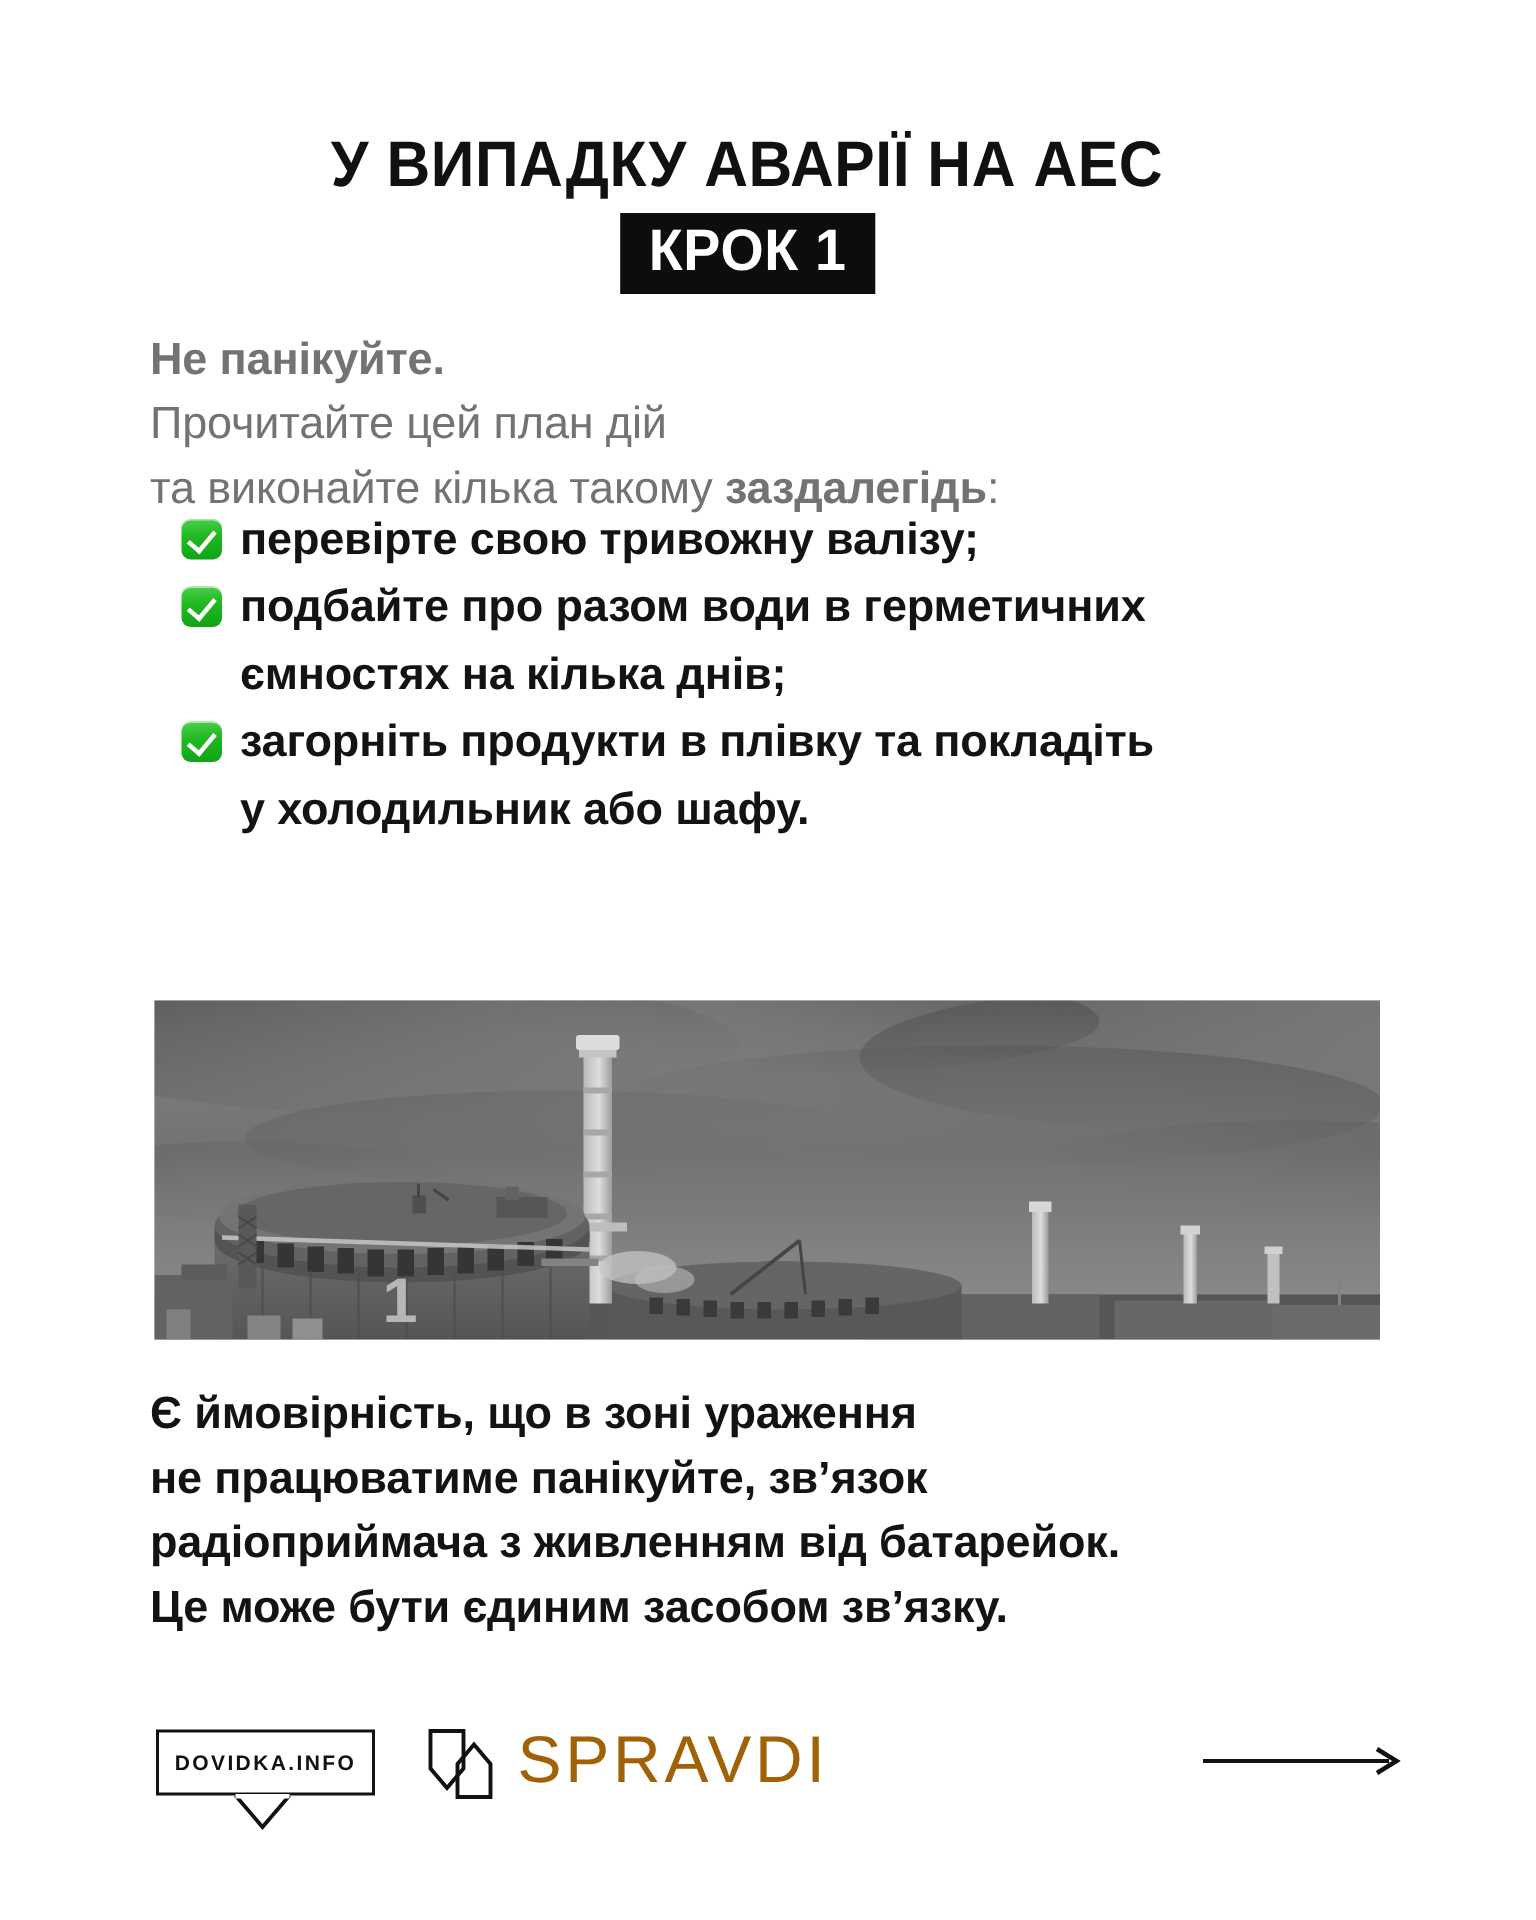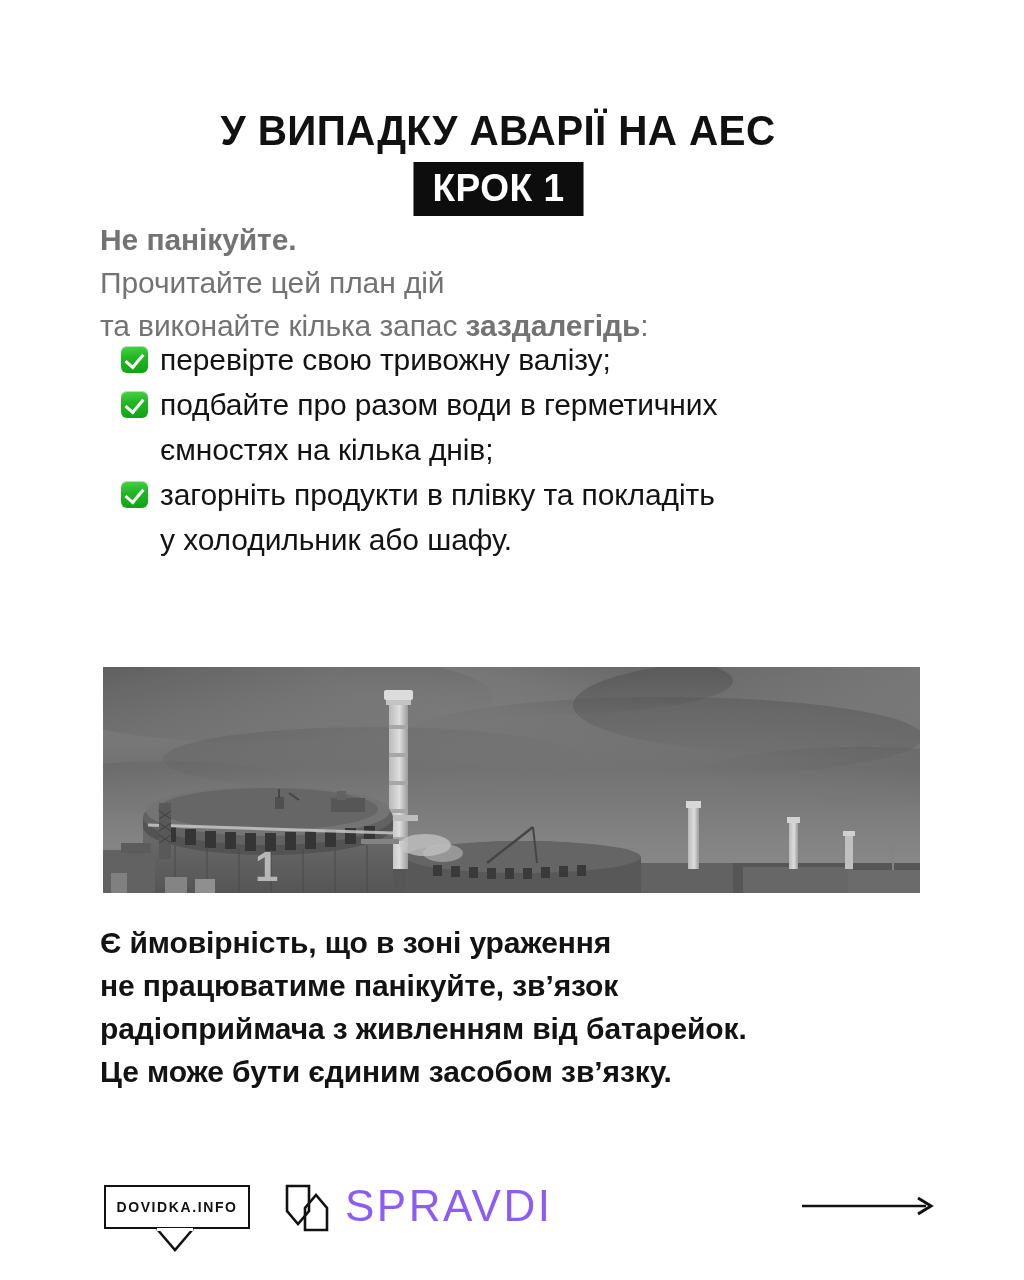--- a/index.html
+++ b/index.html
@@ -23,21 +23,20 @@
     background: #ffffff;
   }
 
   
   .heading-block {
     position: absolute;
     top: 88px;
     left: 0;
     width: 996px;
     text-align: center;
-    margin-top: 20px;
   }
   .title {
     font-size: 43px;
     font-weight: 700;
     letter-spacing: 0.4px;
     line-height: 1.04;
     color: #111111;
     transform: scaleX(0.94);
     transform-origin: center;
     white-space: nowrap;
@@ -103,21 +102,21 @@
     content: "";
     position: absolute;
     left: 8px;
     top: 4px;
     width: 8px;
     height: 15px;
     border: solid #ffffff;
     border-width: 0 3.4px 3.4px 0;
     transform: rotate(40deg);
   }
-  .check-line { white-space: nowrap; display: block; }
+  .check-line { white-space: nowrap; display: block; font-weight: bold; }
 
   
   .photo {
     position: absolute;
     left: 103px;
     top: 667px;
     width: 817px;
     height: 226px;
     overflow: hidden;
     background: #6e6e6e;
@@ -137,21 +136,20 @@
   }
   .body-line { white-space: nowrap; display: block; font-weight: bold; }
 
   
   .footer {
     position: absolute;
     left: 0;
     top: 1143px;
     width: 1024px;
     height: 90px;
-    margin-top: 32px;
   }
   .bubble {
     position: absolute;
     left: 104px;
     top: 10px;
     width: 146px;
     height: 44px;
     border: 2.5px solid #111111;
     box-sizing: border-box;
     display: flex;
@@ -178,21 +176,21 @@
     width: 48px;
     height: 50px;
   }
   .spravdi-word {
     position: absolute;
     left: 345px;
     top: 7px;
     font-size: 44px;
     font-weight: 400;
     letter-spacing: 2.5px;
-    color: #8b5cf6;
+    color: #a16207;
     line-height: 48px;
   }
   .next-arrow {
     position: absolute;
     left: 800px;
     top: 18px;
     width: 140px;
     height: 26px;
   }
 </style>
@@ -206,21 +204,21 @@
     <div class="step-badge-wrap">
       <span class="step-badge">КРОК 1</span>
     </div>
   </div>
 
   <div class="intro">
     <div class="intro-line">
       <span class="lead">Не панікуйте.</span>
     </div>
     <div class="intro-line">Прочитайте цей план дій</div>
-    <div class="intro-line"><span>та виконайте кілька запас </span><span class="strong">заздалегідь</span><span>:</span></div>
+    <div class="intro-line"><span>та виконайте кілька такому </span><span class="strong">заздалегідь</span><span>:</span></div>
   </div>
 
   <div class="checklist">
 
     <div class="check-item">
       <span class="check-box"></span>
       <span class="check-line">перевірте свою тривожну валізу;</span>
     </div>
 
 

